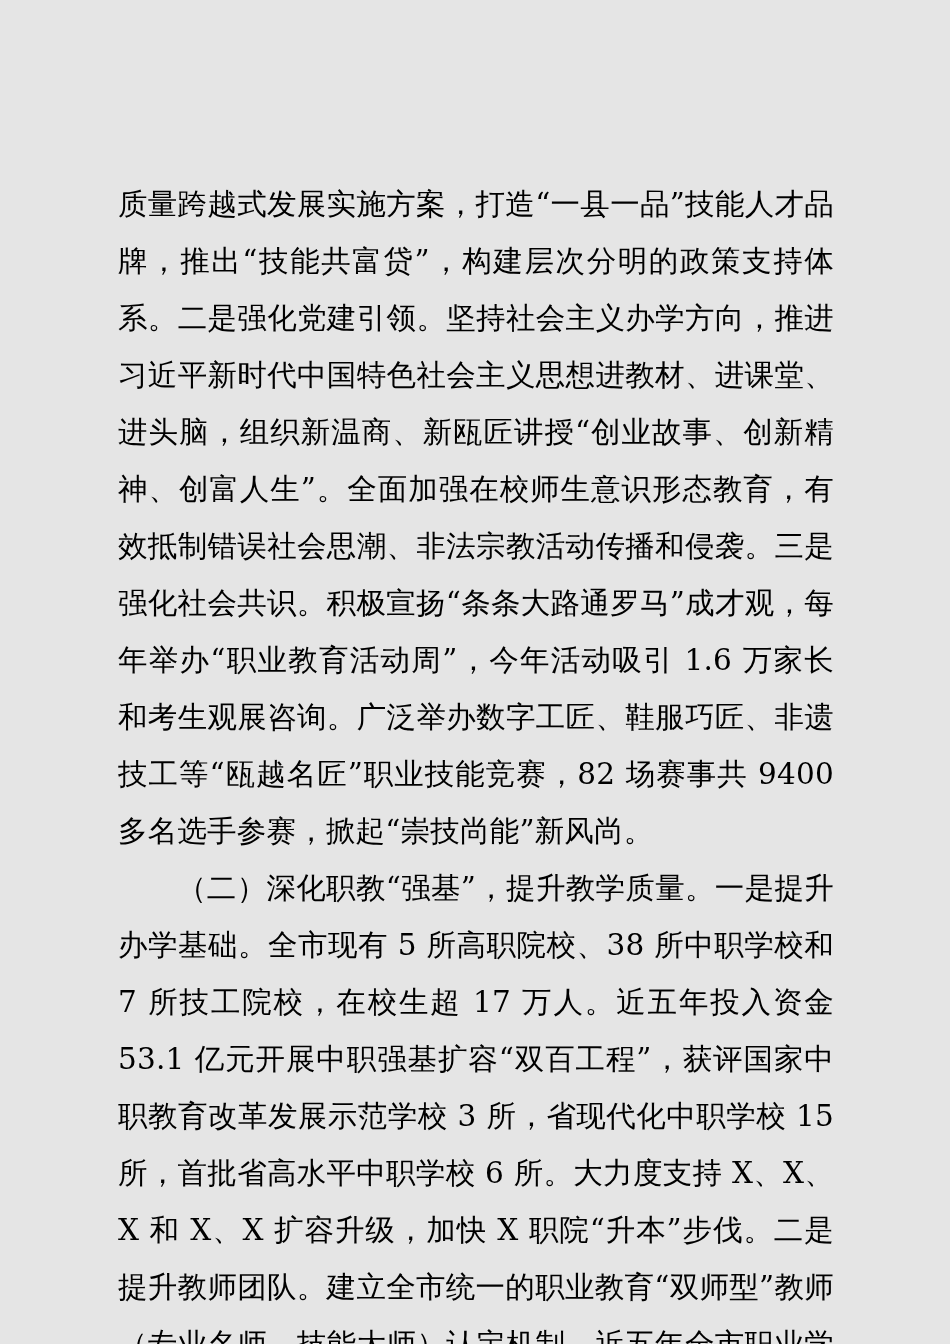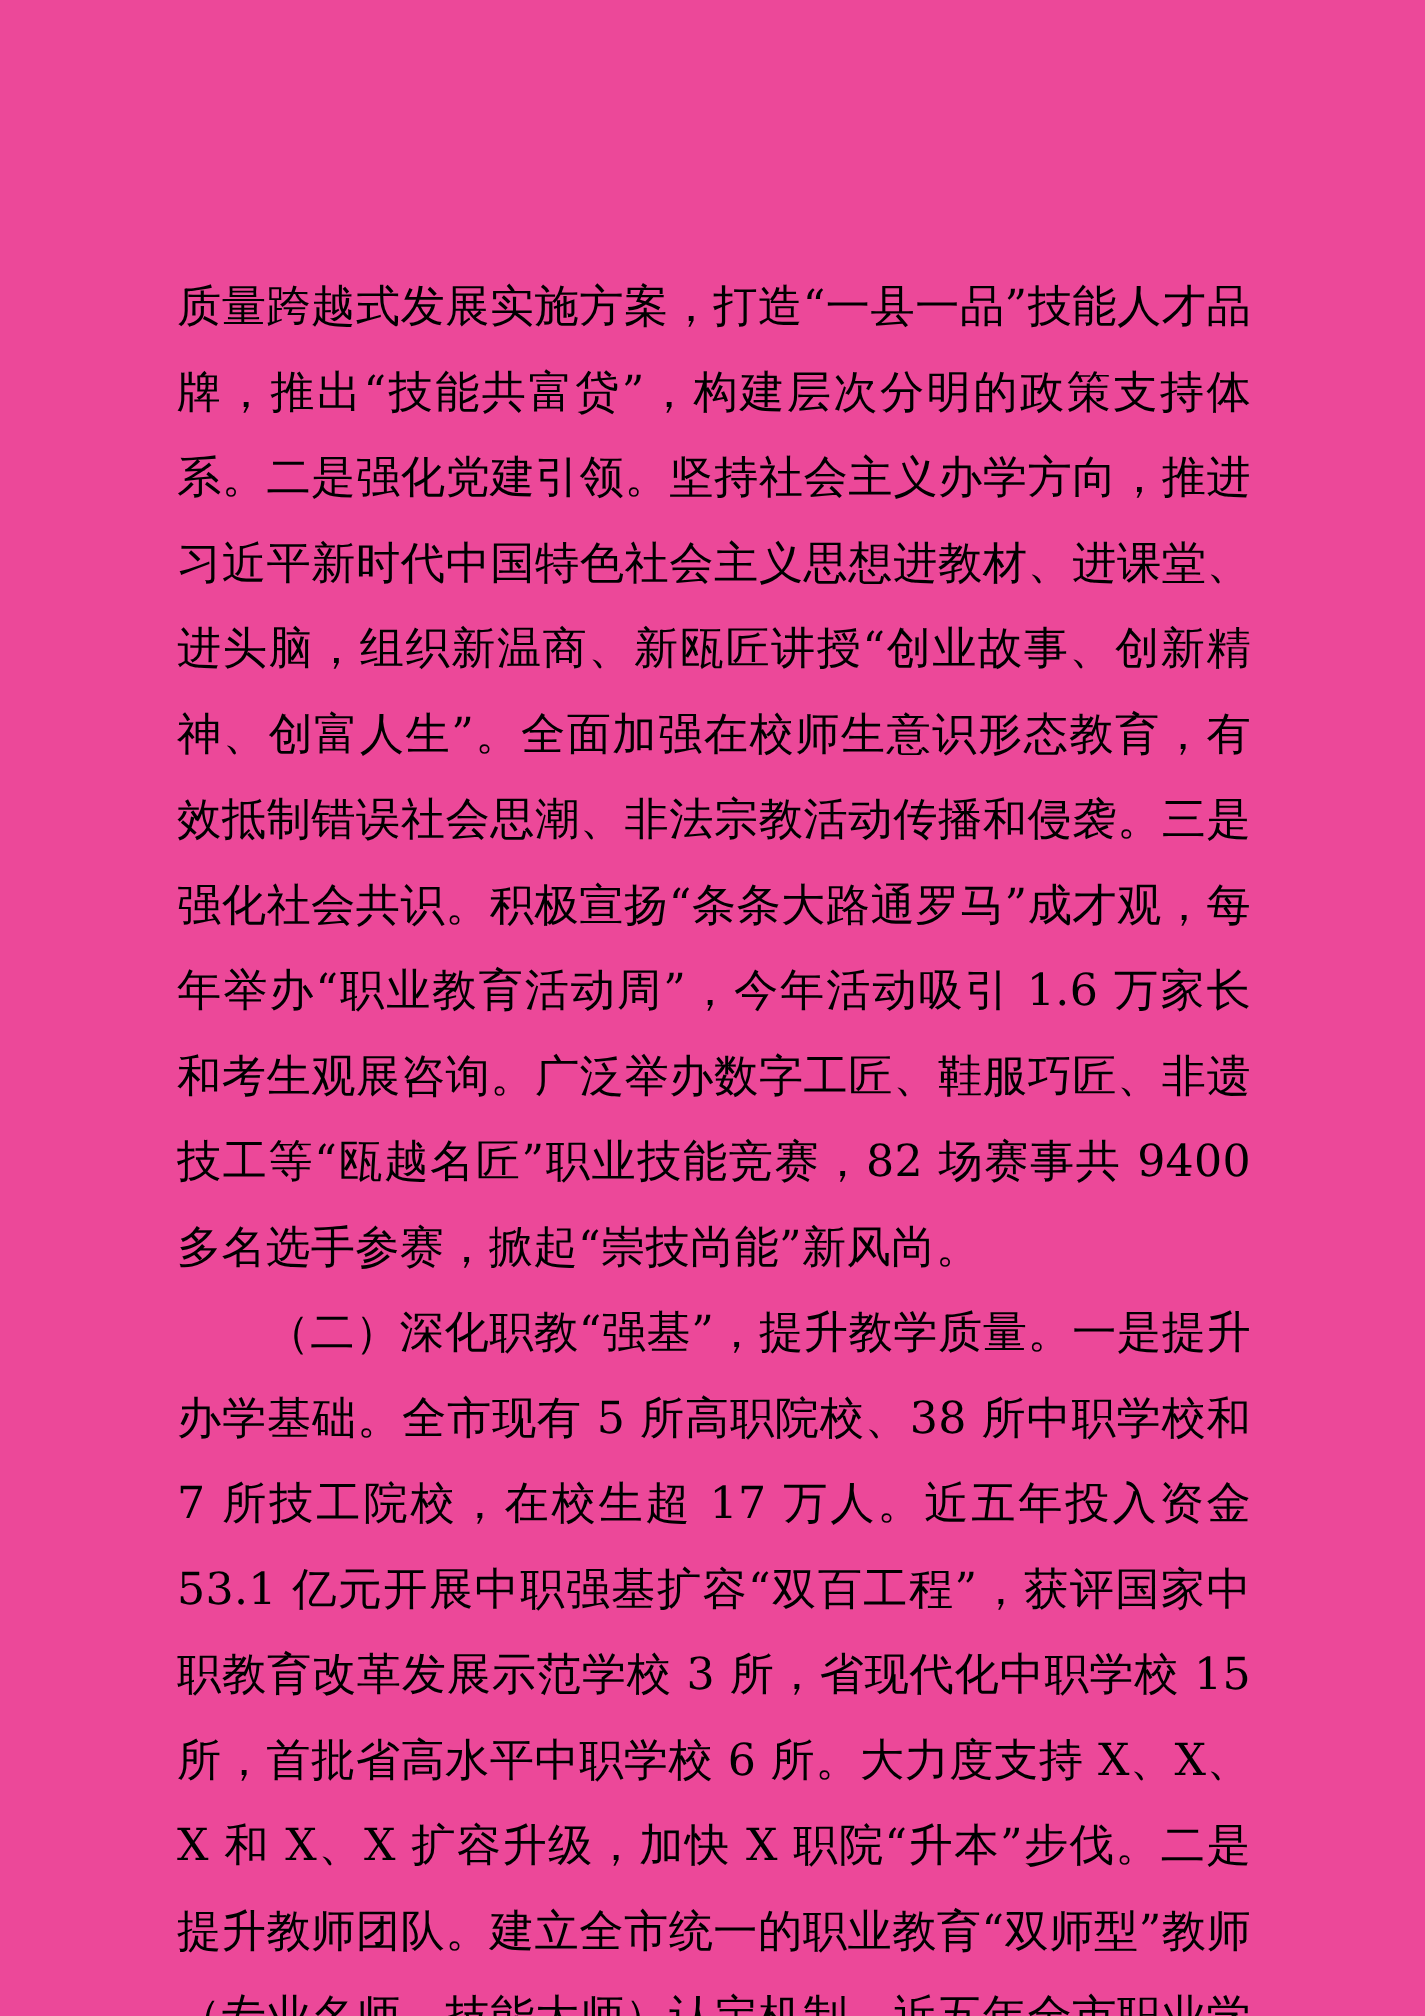--- a/index.html
+++ b/index.html
@@ -4,21 +4,21 @@
 <style>
   html, body {
     margin: 0;
     padding: 0;
     background: #ffffff;
   }
   .page {
     position: relative;
     width: 950px;
     height: 1344px;
-    background: #ec4899;
+    background: #e5e5e5;
     box-sizing: border-box;
     overflow: hidden;
   }
   .content {
     position: absolute;
     left: 118px;
     top: 176px;
     width: 716px;
   }
   .para {

